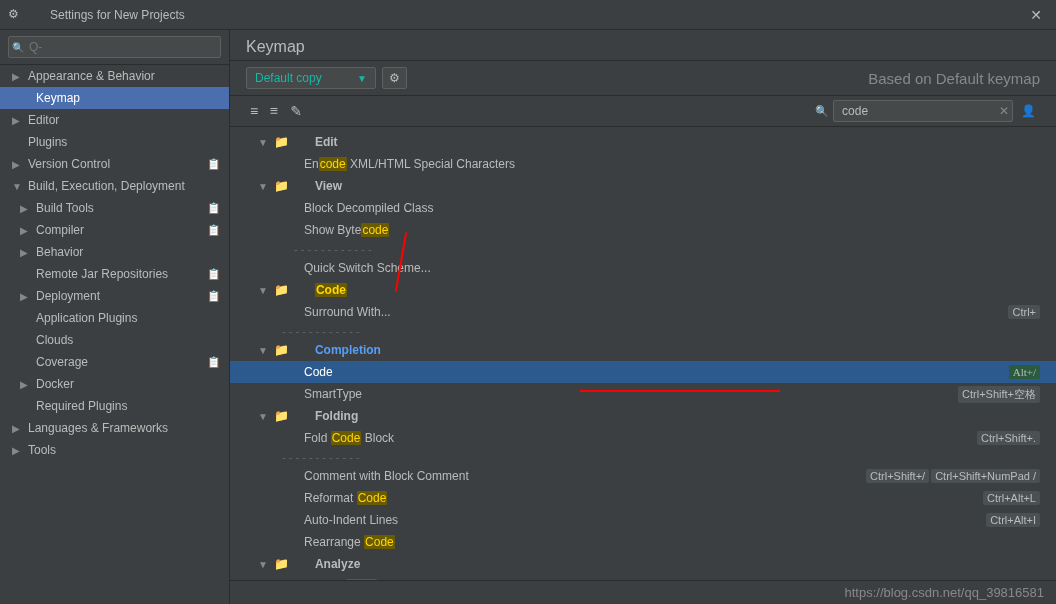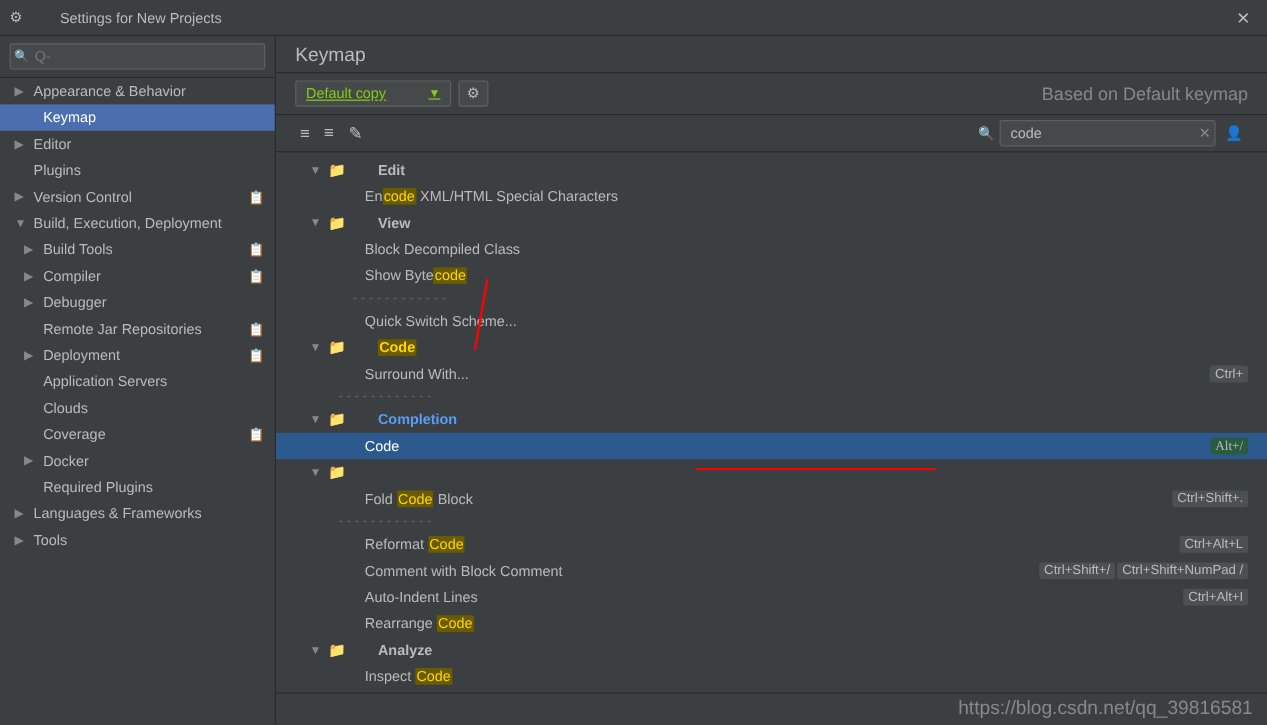--- a/index.html
+++ b/index.html
@@ -114,30 +114,29 @@
       display: flex;
       align-items: center;
       gap: 6px;
       border-bottom: 1px solid #2b2b2b;
       flex-shrink: 0;
     }
 
     .keymap-dropdown {
       background: #45494a;
       border: 1px solid #5e6060;
-      color: #84cc16;
+      color: #14b8a6;
       padding: 3px 8px;
       font-size: 12px;
       border-radius: 2px;
       cursor: pointer;
       display: flex;
       align-items: center;
       gap: 4px;
       min-width: 130px;
-      text-decoration: underline;
     }
     .keymap-dropdown .chevron { font-size: 10px; margin-left: auto; }
 
     .gear-btn {
       background: #45494a;
       border: 1px solid #5e6060;
       color: #bbbbbb;
       padding: 3px 6px;
       border-radius: 2px;
       cursor: pointer;
@@ -310,38 +309,38 @@
     </div>
 
     <div class="sidebar-item indent-1">
       <span class="arrow">▶</span>
       <span>Compiler</span>
       <span class="sidebar-copy-icon">📋</span>
     </div>
 
     <div class="sidebar-item indent-1">
       <span class="arrow">▶</span>
-      <span>Debugger</span>
+      <span>Behavior</span>
     </div>
 
     <div class="sidebar-item indent-1">
       <span class="arrow">&nbsp;</span>
       <span>Remote Jar Repositories</span>
       <span class="sidebar-copy-icon">📋</span>
     </div>
 
     <div class="sidebar-item indent-1">
       <span class="arrow">▶</span>
       <span>Deployment</span>
       <span class="sidebar-copy-icon">📋</span>
     </div>
 
     <div class="sidebar-item indent-1">
       <span class="arrow">&nbsp;</span>
-      <span>Application Servers</span>
+      <span>Application Plugins</span>
     </div>
 
     <div class="sidebar-item indent-1">
       <span class="arrow">&nbsp;</span>
       <span>Clouds</span>
     </div>
 
     <div class="sidebar-item indent-1">
       <span class="arrow">&nbsp;</span>
       <span>Coverage</span>
@@ -449,42 +448,47 @@
         <span class="km-folder">📁</span>
         <span class="km-label km-group-header" style="color:#589df6;">Completion</span>
       </div>
 
       <div class="km-item km-indent-3 selected" style="background:#2d5a8e;">
         <span class="km-label" style="color:white;">Code</span>
         <span style="flex:1;"></span>
         <span class="km-shortcut" style="background:#2b5b3e;color:#bbbbbb;font-family:Liberation Serif, serif;">Alt+/</span>
       </div>
 
+      <div class="km-item km-indent-3">
+        <span class="km-label">SmartType</span>
+        <span class="km-shortcut">Ctrl+Shift+空格</span>
+      </div>
 
       <div class="km-item km-indent-1">
         <span class="km-arrow">▼</span>
         <span class="km-folder">📁</span>
+        <span class="km-label km-group-header">Folding</span>
       </div>
 
       <div class="km-item km-indent-3">
         <span class="km-label">Fold <span class="highlight">Code</span> Block</span>
         <span class="km-shortcut">Ctrl+Shift+.</span>
       </div>
 
       <div class="km-divider" style="padding-left:52px;">- - - - - - - - - - - -</div>
-
-      <div class="km-item km-indent-3">
-        <span class="km-label">Reformat <span class="highlight">Code</span></span>
-        <span class="km-shortcut">Ctrl+Alt+L</span>
-      </div>
 
       <div class="km-item km-indent-3">
         <span class="km-label">Comment with Block Comment</span>
         <span class="km-shortcut">Ctrl+Shift+/</span>
         <span class="km-shortcut" style="margin-left:2px;">Ctrl+Shift+NumPad /</span>
+      </div>
+
+      <div class="km-item km-indent-3">
+        <span class="km-label">Reformat <span class="highlight">Code</span></span>
+        <span class="km-shortcut">Ctrl+Alt+L</span>
       </div>
 
       <div class="km-item km-indent-3">
         <span class="km-label">Auto-Indent Lines</span>
         <span class="km-shortcut">Ctrl+Alt+I</span>
       </div>
 
       <div class="km-item km-indent-3">
         <span class="km-label">Rearrange <span class="highlight">Code</span></span>
       </div>
@@ -495,21 +499,21 @@
         <span class="km-label km-group-header">Analyze</span>
       </div>
 
       <div class="km-item km-indent-3">
         <span class="km-label">Inspect <span class="highlight">Code</span></span>
       </div>
 
     </div>
 
     <div style="text-align:right;padding:4px 12px;border-top:1px solid #2b2b2b;flex-shrink:0;">
-      <span style="color:#888;font-size:16px;">https://blog.csdn.net/qq_39816581</span>
+      <span style="color:#888;font-size:13px;">https://blog.csdn.net/qq_39816581</span>
     </div>
   </div>
 </div>
 
 <style>
   .red-arrow {
     position: absolute;
     background: red;
     pointer-events: none;
     z-index: 999;

